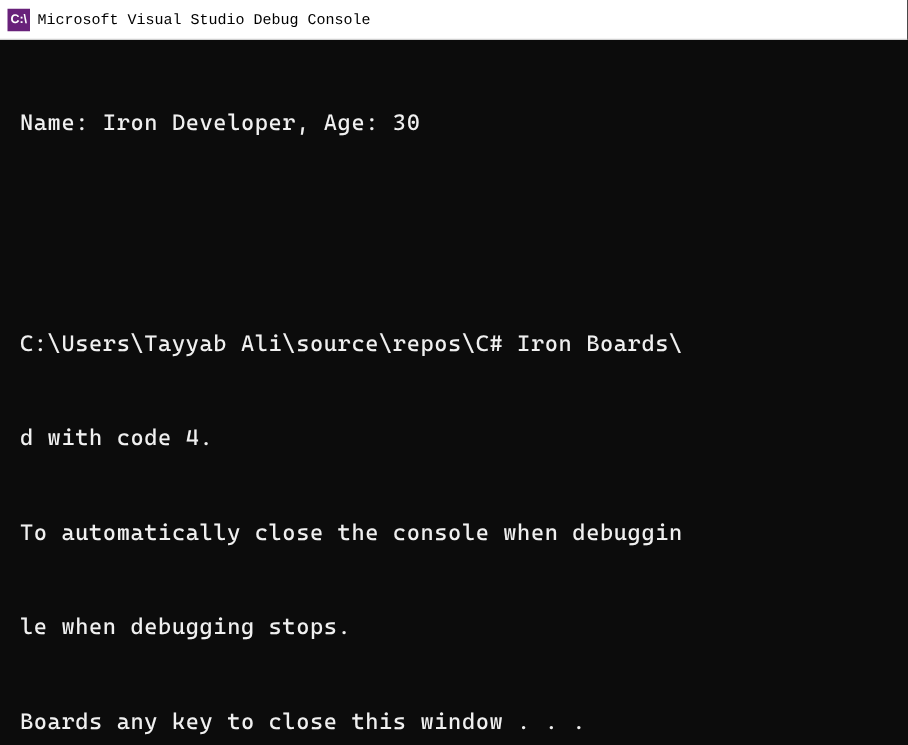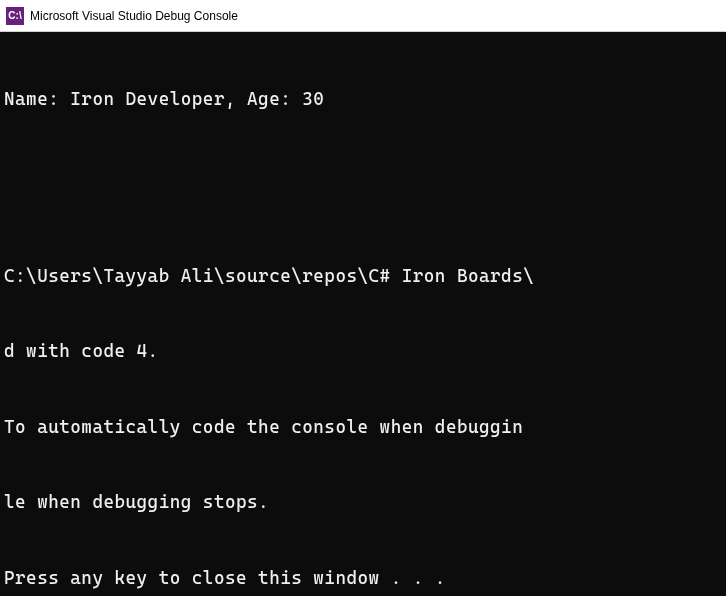--- a/index.html
+++ b/index.html
@@ -29,48 +29,49 @@
       display: flex;
       align-items: center;
       justify-content: center;
       color: #ffffff;
       font-size: 10px;
       font-weight: bold;
       font-family: Arial, sans-serif;
       margin-right: 6px;
     }
     .title-text {
-      font-family: Liberation Sans, sans-serif;
+      font-family: Liberation Mono, monospace;
       font-size: 12px;
       color: #000000;
     }
     .console-area {
       background: #0c0c0c;
       color: #f0f0f0;
       font-size: 18px;
       padding: 4px 4px;
       line-height: 1.4;
       white-space: pre;
       font-family: "Cascadia Mono", "Consolas", monospace;
       letter-spacing: 0.5px;
     }
     .console-line {
       display: block;
+      margin-left: 12px;
     }
   </style>
 </head>
 <body>
 
 <div class="title-bar">
   <div class="app-icon">C:\</div>
   <span class="title-text">Microsoft Visual Studio Debug Console</span>
 </div>
 
 <div class="console-area">
   <span class="console-line">Name: Iron Developer, Age: 30</span>
   <span class="console-line"></span>
   <span class="console-line"></span>
   <span class="console-line">C:\Users\Tayyab Ali\source\repos\C# Iron Boards\</span>
   <span class="console-line">d with code 4.</span>
-  <span class="console-line">To automatically code the console when debuggin</span>
+  <span class="console-line">To automatically close the console when debuggin</span>
   <span class="console-line">le when debugging stops.</span>
-  <span class="console-line">Press any key to close this window . . .</span>
+  <span class="console-line">Boards any key to close this window . . .</span>
 </div>
 
 </body></html>

